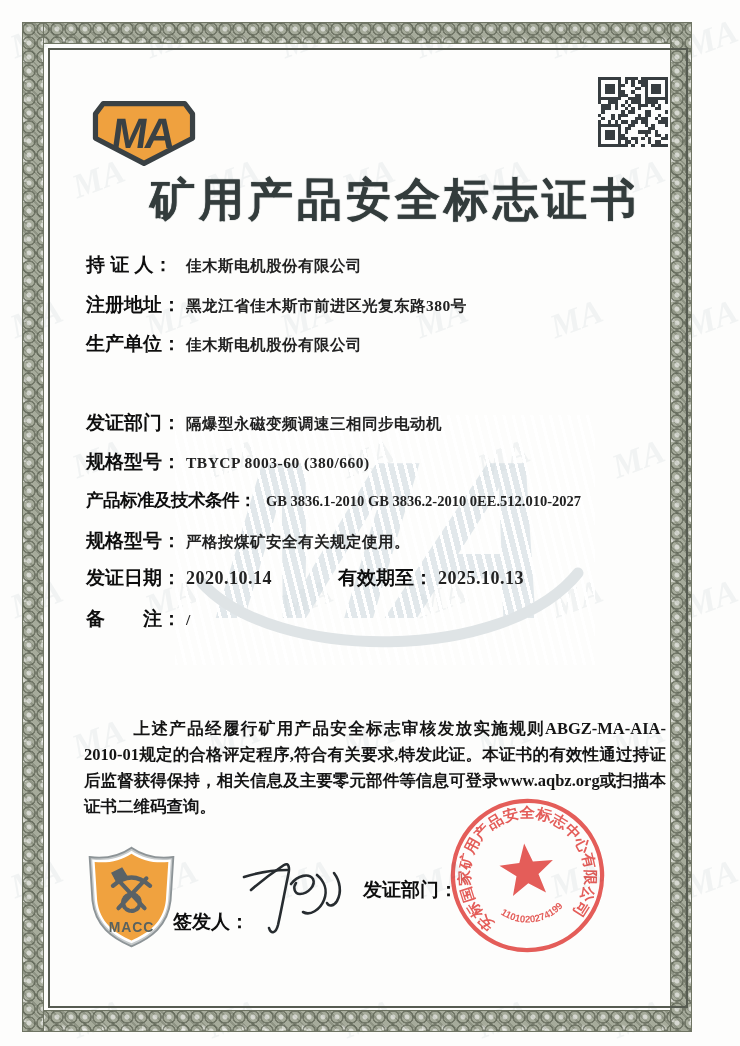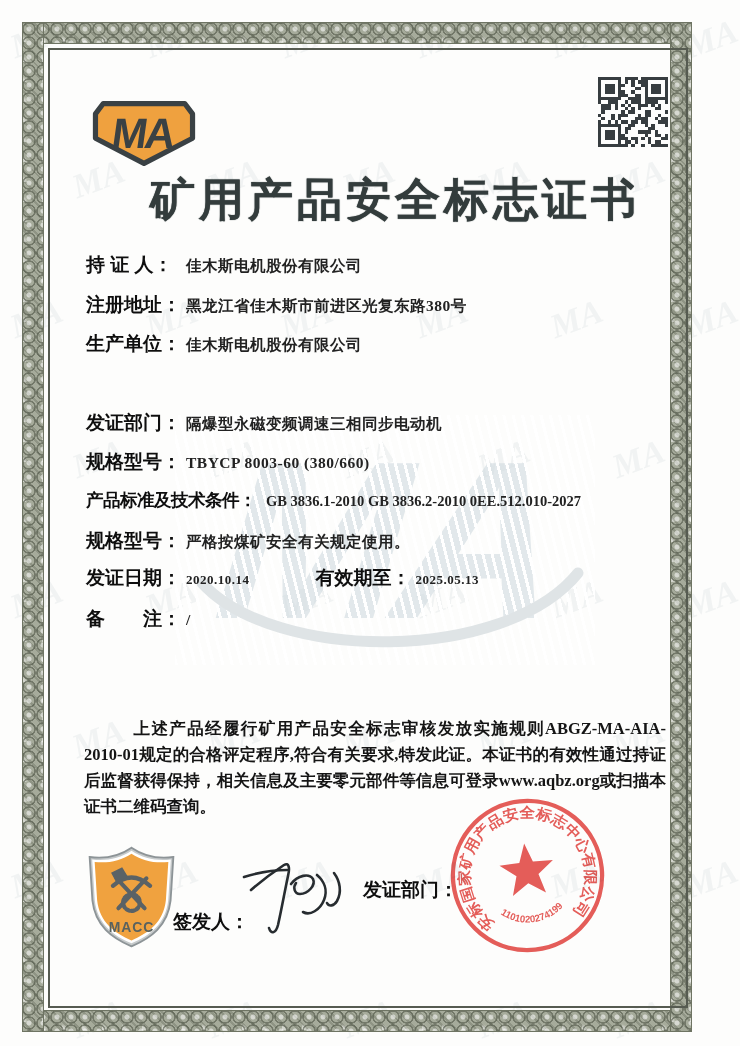--- a/index.html
+++ b/index.html
@@ -66,21 +66,21 @@
   .row .lab{
     display:inline-block; min-width:100px; font-size:19px; font-weight:bold; color:#0e0e0e;
     vertical-align:baseline;
   }
   .row .val{
     font-family:"Liberation Serif",serif; font-size:15.5px; font-weight:600; color:#222;
     letter-spacing:.5px;
   }
   .row.long .lab{min-width:0; font-size:17.5px; letter-spacing:-.5px; margin-right:10px;}
   .row.long .val{font-size:14.5px; letter-spacing:0;}
-  .dates .val{font-size:13px;}
+  .dates .val{font-size:18px;}
   .dates .lab2{margin-left:66px;}
   
   .statement{
     position:absolute; z-index:2; left:84px; top:699px; width:582px;
     font-family:"Liberation Serif",serif; font-size:16.5px; font-weight:600;
     line-height:26px; text-align:justify; text-indent:3em; color:#151515;
   }
   
   .shield{position:absolute; z-index:2; left:85px; top:843px;}
   .issuer-label,.dept-label{
@@ -425,21 +425,21 @@
     <span class="lab">规格型号：</span><span class="val">TBYCP 8003-60 (380/660)</span>
   </div>
   <div class="row long" style="top:488px">
     <span class="lab">产品标准及技术条件：</span><span class="val">GB 3836.1-2010 GB 3836.2-2010 0EE.512.010-2027</span>
   </div>
   <div class="row" style="top:528px">
     <span class="lab">规格型号：</span><span class="val">严格按煤矿安全有关规定使用。</span>
   </div>
 
   <div class="row dates" style="top:565px">
-    <span class="lab">发证日期：</span><span class="val">2020.10.14</span><span class="lab lab2">有效期至：</span><span class="val">2025.05.13</span>
+    <span class="lab">发证日期：</span><span class="val">2020.10.14</span><span class="lab lab2">有效期至：</span><span class="val">2025.10.13</span>
   </div>
 
   <div class="row" style="top:606px">
     <span class="lab">备　　注：</span><span class="val">/</span>
   </div>
 
   <p class="statement">上述产品经履行矿用产品安全标志审核发放实施规则ABGZ-MA-AIA-2010-01规定的合格评定程序,符合有关要求,特发此证。本证书的有效性通过持证后监督获得保持，相关信息及主要零元部件等信息可登录www.aqbz.org或扫描本证书二维码查询。</p>
 
   <svg class="shield" width="93" height="108" viewBox="0 0 100 112">
     <path d="M50,3 C63,12 80,15 95,13 L92,60 C89,87 71,100 50,109 C29,100 11,87 8,60 L5,13 C20,15 37,12 50,3 Z" fill="#c6cacb" stroke="#8d9497" stroke-width="2"></path>

